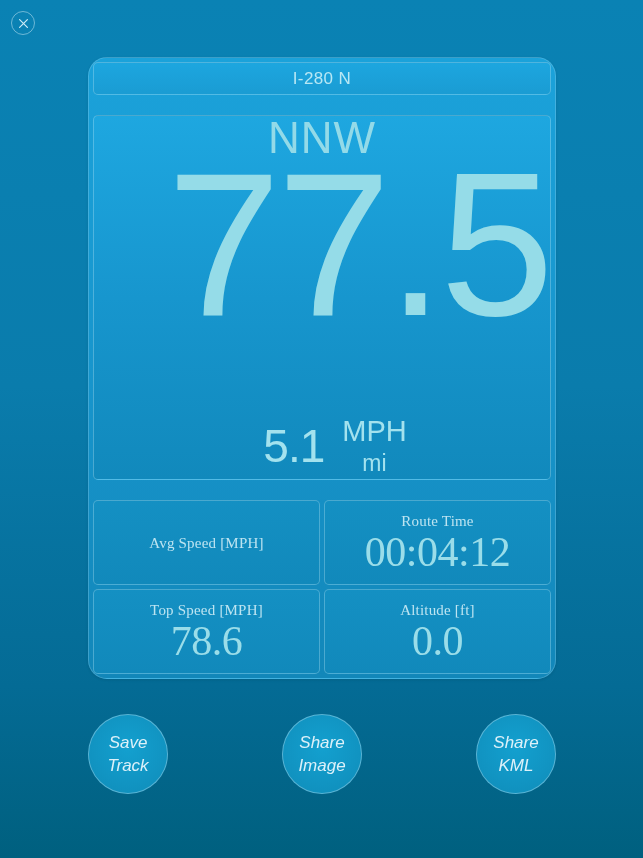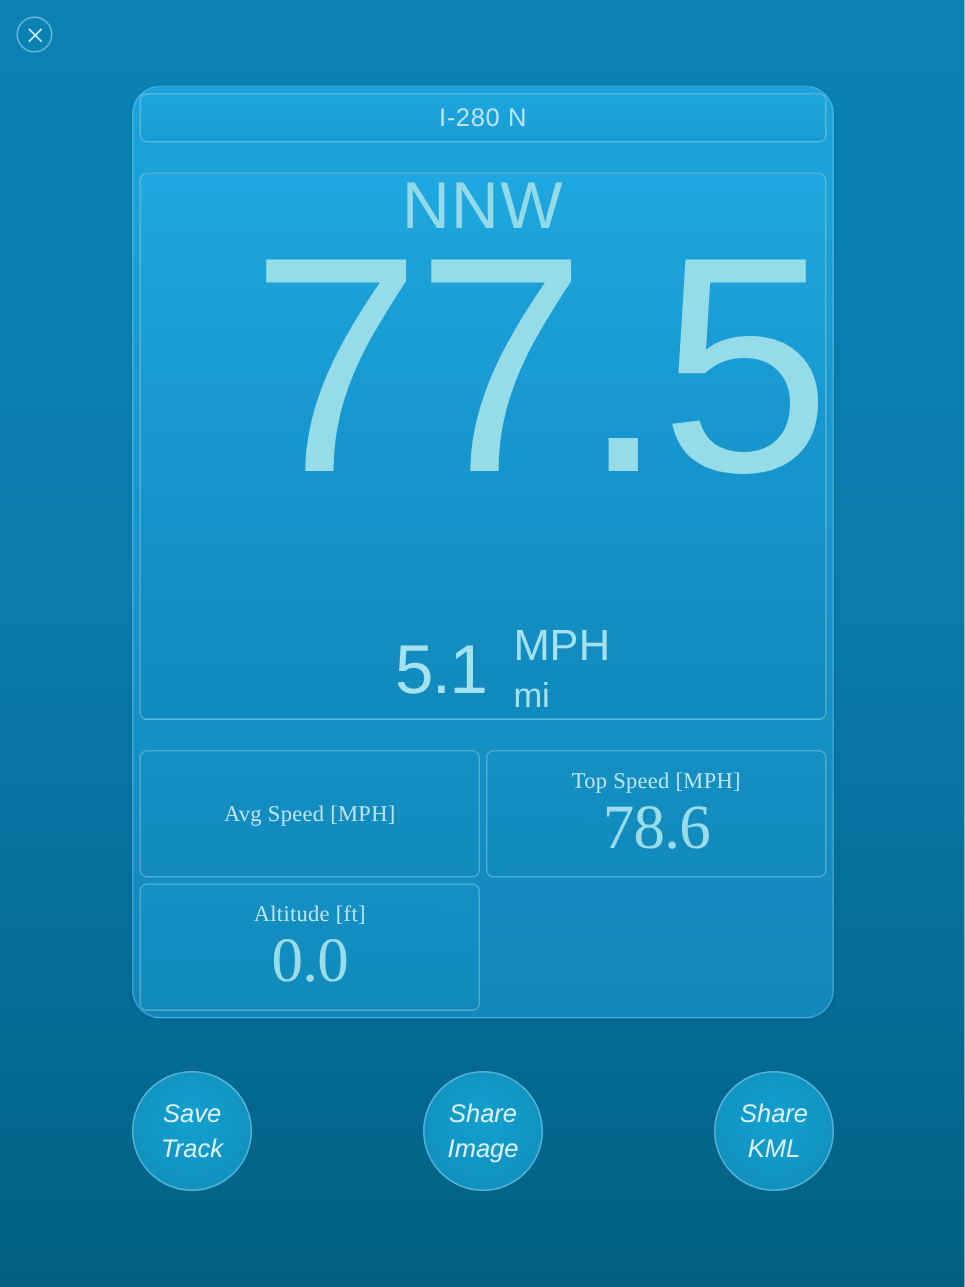--- a/index.html
+++ b/index.html
@@ -116,20 +116,21 @@
     letter-spacing: -1px;
   }
 
   #dist-units {
     display: flex;
     flex-direction: column;
     margin-left: 18px;
     color: #a3e2ee;
     font-weight: 300;
     line-height: 1;
+    text-align: center;
   }
   #unit-speed { font-size: 29px; margin-bottom: 6px; }
   #unit-dist  { font-size: 23px; }
 
   
   #stats {
     flex: 0 0 auto;
     display: grid;
     grid-template-columns: 1fr 1fr;
     gap: 4px;
@@ -231,20 +232,24 @@
         <span id="unit-dist">mi</span>
       </div>
     </div>
   </div>
 
   <div id="stats">
     <div class="stat-cell inset">
       <div class="stat-label">Avg Speed [MPH]</div>
     </div>
     <div class="stat-cell inset">
+      <div class="stat-label">Route Time</div>
+      <div class="stat-value">00:04:12</div>
+    </div>
+    <div class="stat-cell inset">
       <div class="stat-label">Top Speed [MPH]</div>
       <div class="stat-value">78.6</div>
     </div>
     <div class="stat-cell inset">
       <div class="stat-label">Altitude [ft]</div>
       <div class="stat-value">0.0</div>
     </div>
   </div>
 
 </div>

